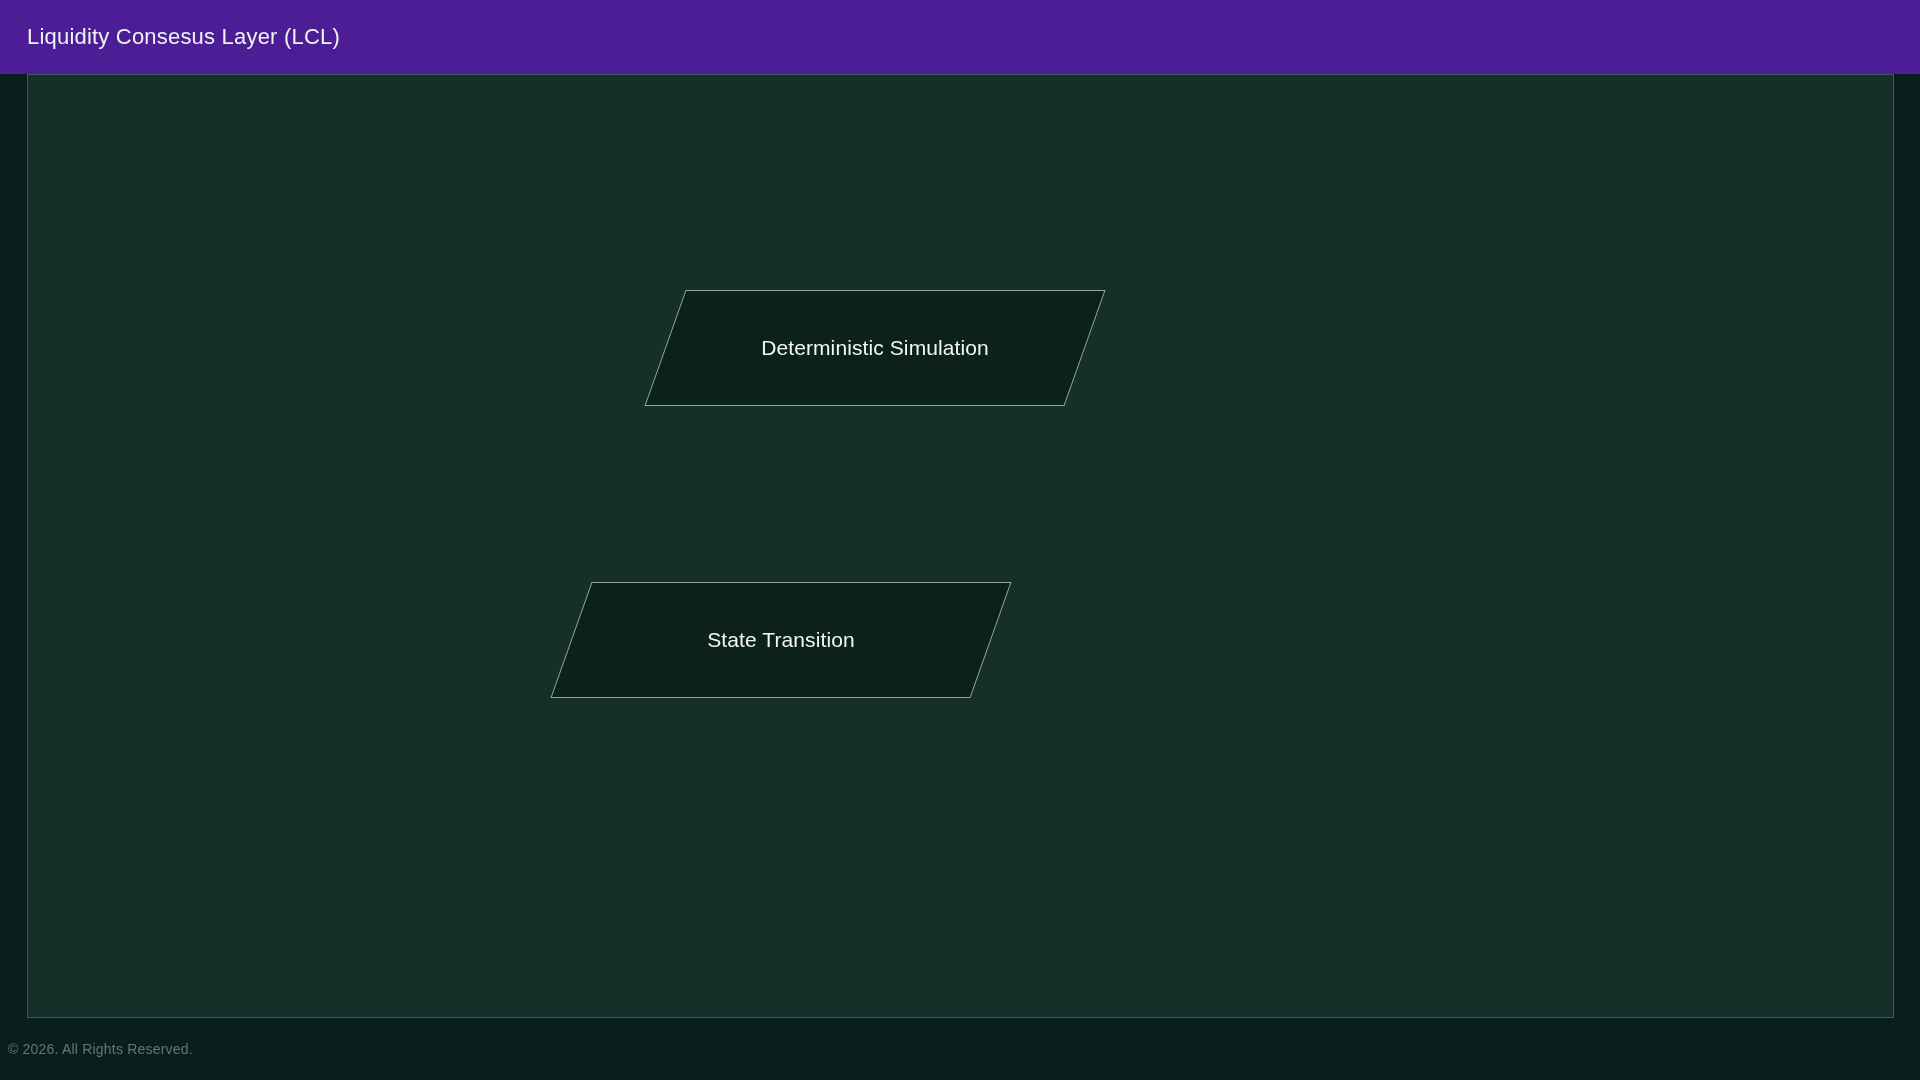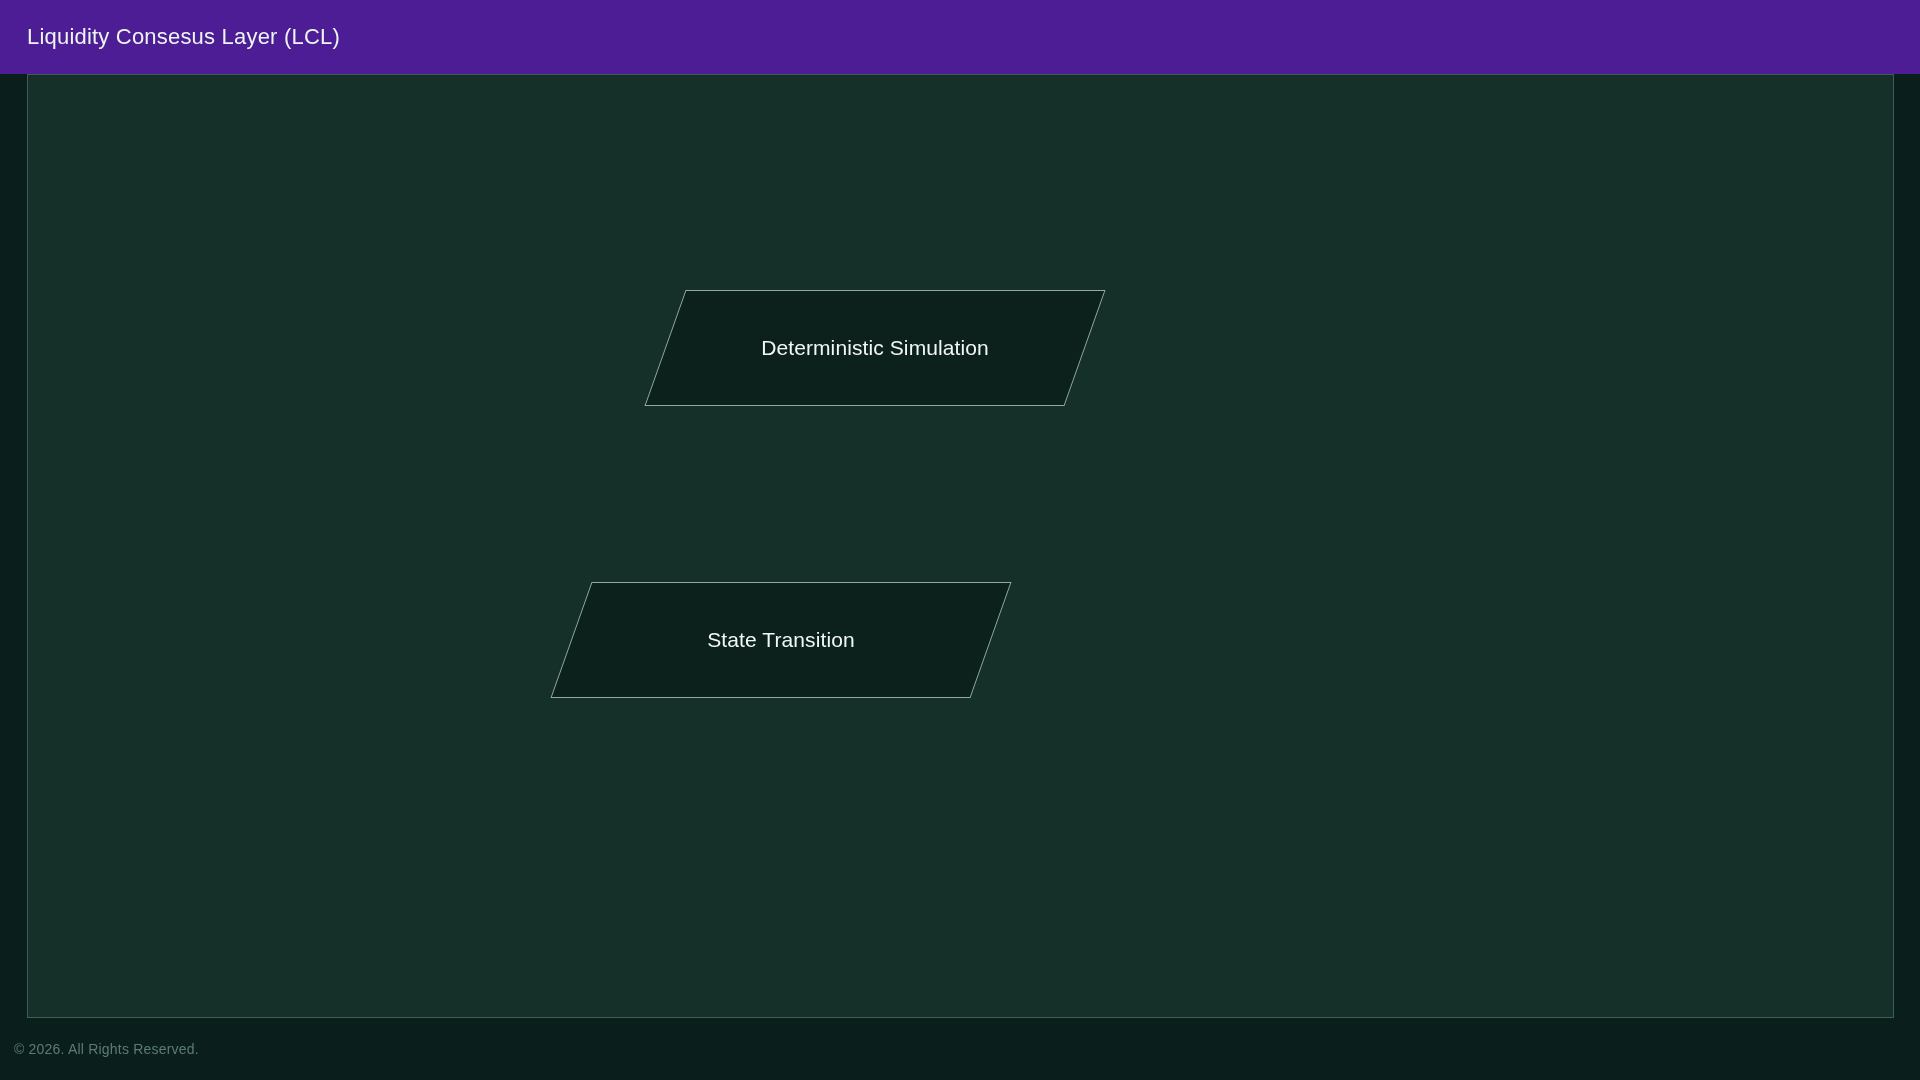--- a/index.html
+++ b/index.html
@@ -118,21 +118,21 @@
 
   
   .footer {
     position: absolute;
     left: 0;
     top: 1018px;
     width: 1920px;
     height: 62px;
     display: flex;
     align-items: center;
-    padding-left: 14px;
+    padding-left: 8px;
     box-sizing: border-box;
     background: #0a1f1c;
   }
   .footer-text {
     font-size: 14px;
     font-weight: 400;
     color: #5c7b74;
     letter-spacing: 0.2px;
   }
 </style>

